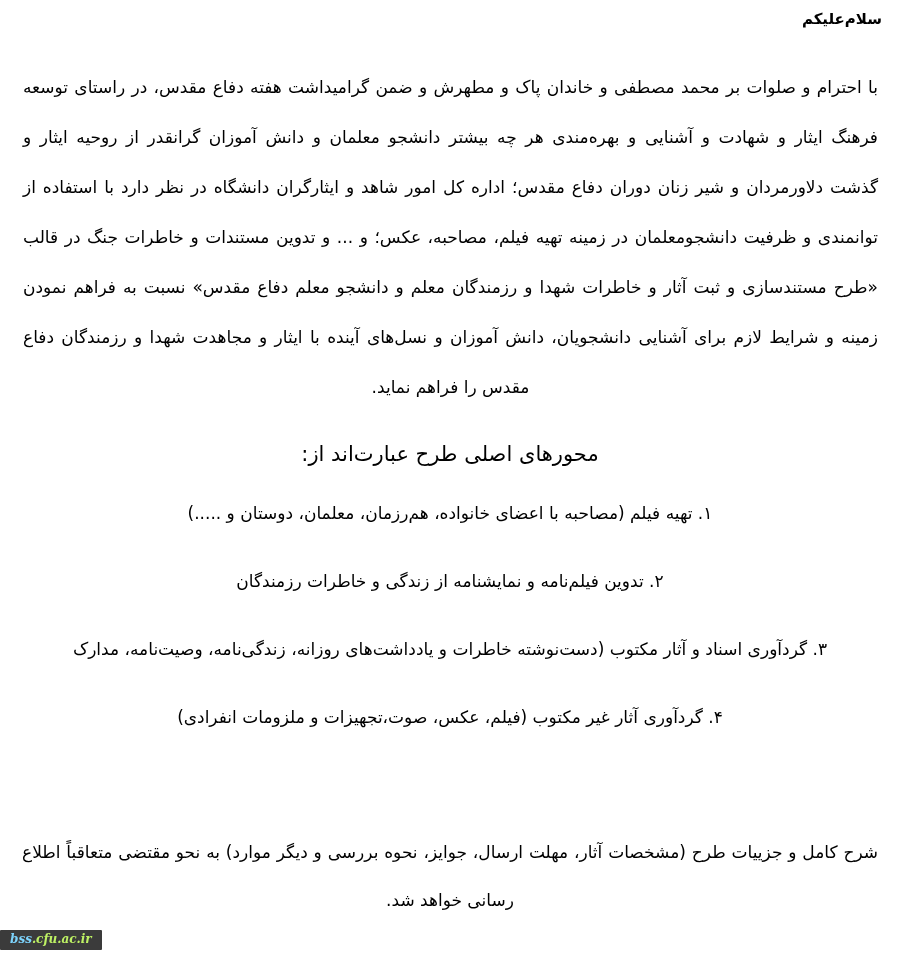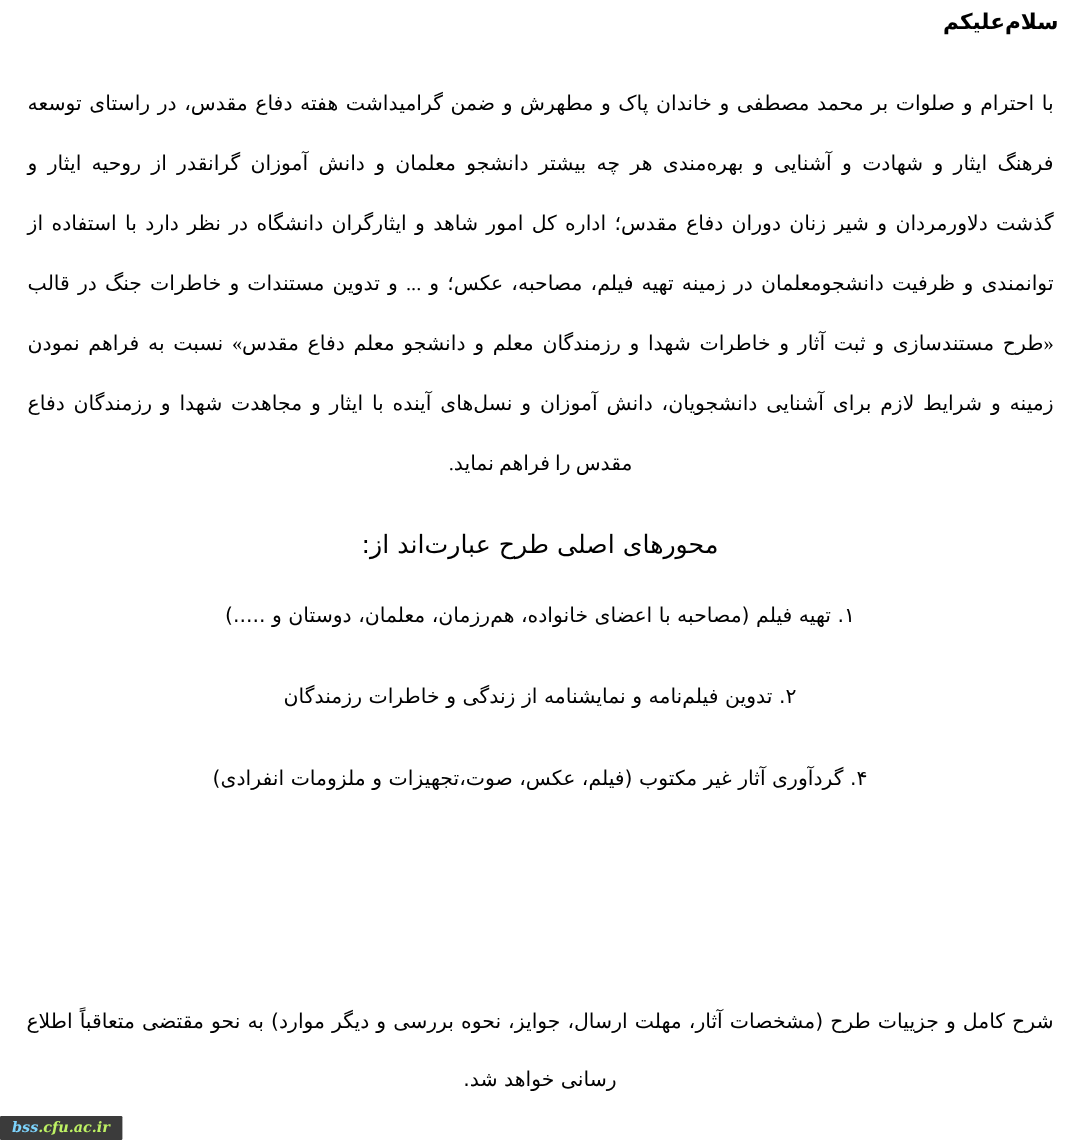--- a/index.html
+++ b/index.html
@@ -27,35 +27,34 @@
     background: #ffffff;
   }
 
   
   .greeting {
     position: absolute;
     top: 8px;
     right: 18px;
     width: 860px;
     text-align: right;
-    font-size: 18px;
+    font-size: 15px;
     font-weight: bold;
     line-height: 22px;
     letter-spacing: -0.2px;
     direction: rtl;
   }
 
   
   .body-block {
     position: absolute;
     top: 62px;
     right: 22px;
     left: 23px;
     direction: rtl;
-    font-family: Liberation Serif, serif;
   }
 
   .para-line {
     text-align: justify;
     text-align-last: justify;
     font-size: 17px;
     line-height: 50px;
     height: 50px;
     white-space: nowrap;
     direction: rtl;
@@ -168,20 +167,21 @@
   <div class="axes-intro">محورهای اصلی طرح عبارت‌اند از:</div>
 
   <div class="list-block">
     <div class="list-item">
       <span>۱. تهیه فیلم (مصاحبه با اعضای خانواده، هم‌رزمان، معلمان، دوستان و .....)</span>
     </div>
     <div class="list-item">
       <span>۲. تدوین فیلم‌نامه و نمایشنامه از زندگی و خاطرات رزمندگان</span>
     </div>
     <div class="list-item">
+      <span>۳. گردآوری اسناد و آثار مکتوب (دست‌نوشته خاطرات و یادداشت‌های روزانه، زندگی‌نامه، وصیت‌نامه، مدارک</span>
     </div>
     <div class="list-item">
       <span>۴. گردآوری آثار غیر مکتوب (فیلم، عکس، صوت،تجهیزات و ملزومات انفرادی)</span>
     </div>
   </div>
 
   <div class="closing">
     <div class="para-line">
       <span class="jl">شرح کامل و جزییات طرح (مشخصات آثار، مهلت ارسال، جوایز، نحوه بررسی و دیگر موارد) به نحو مقتضی متعاقباً اطلاع</span>
     </div>

